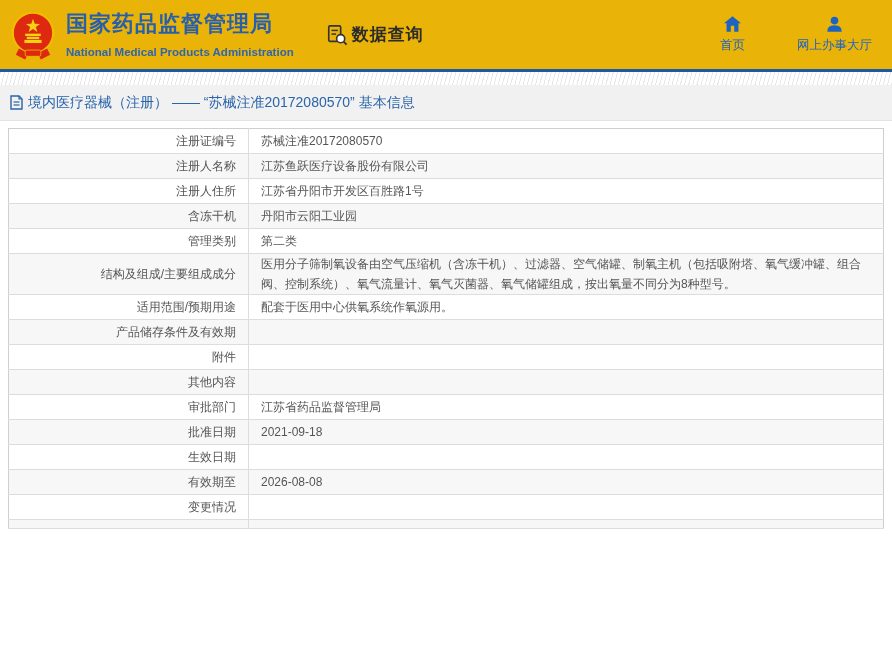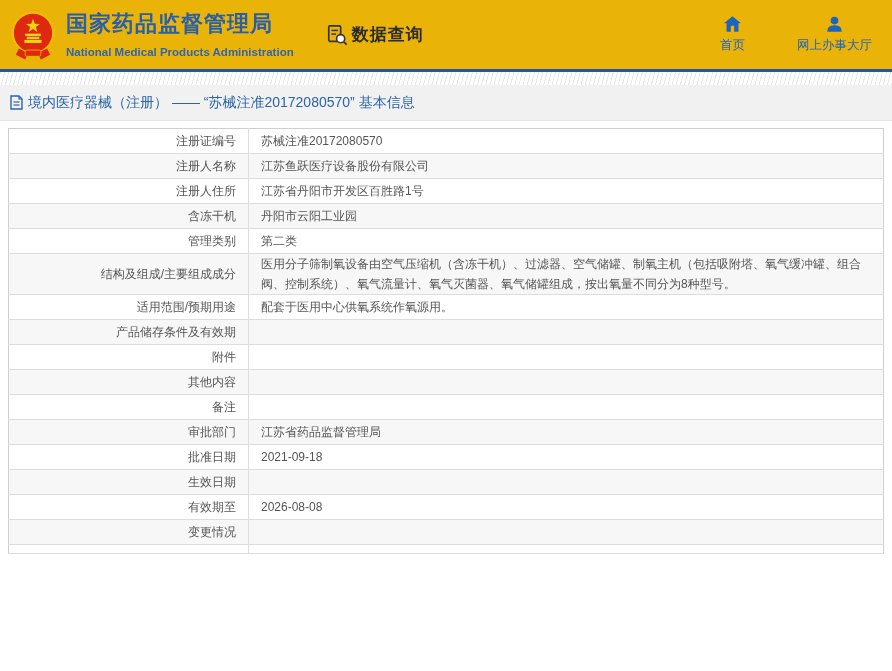--- a/index.html
+++ b/index.html
@@ -230,29 +230,20 @@
     <tr>
       <td class="c-label">
         
         <span class="lbl">其他内容</span>
       </td>
       <td class="c-value">
         <span class="val"></span>
       </td>
     </tr>
 
-    <tr>
-      <td class="c-label">
-        
-        <span class="lbl">备注</span>
-      </td>
-      <td class="c-value">
-        <span class="val"></span>
-      </td>
-    </tr>
 
     <tr>
       <td class="c-label">
         
         <span class="lbl">审批部门</span>
       </td>
       <td class="c-value">
         <span class="val">江苏省药品监督管理局</span>
       </td>
     </tr>

